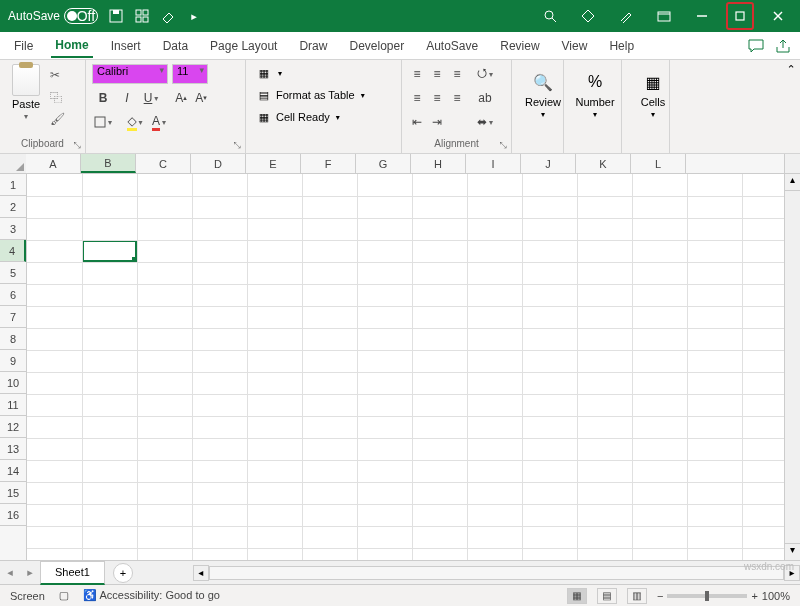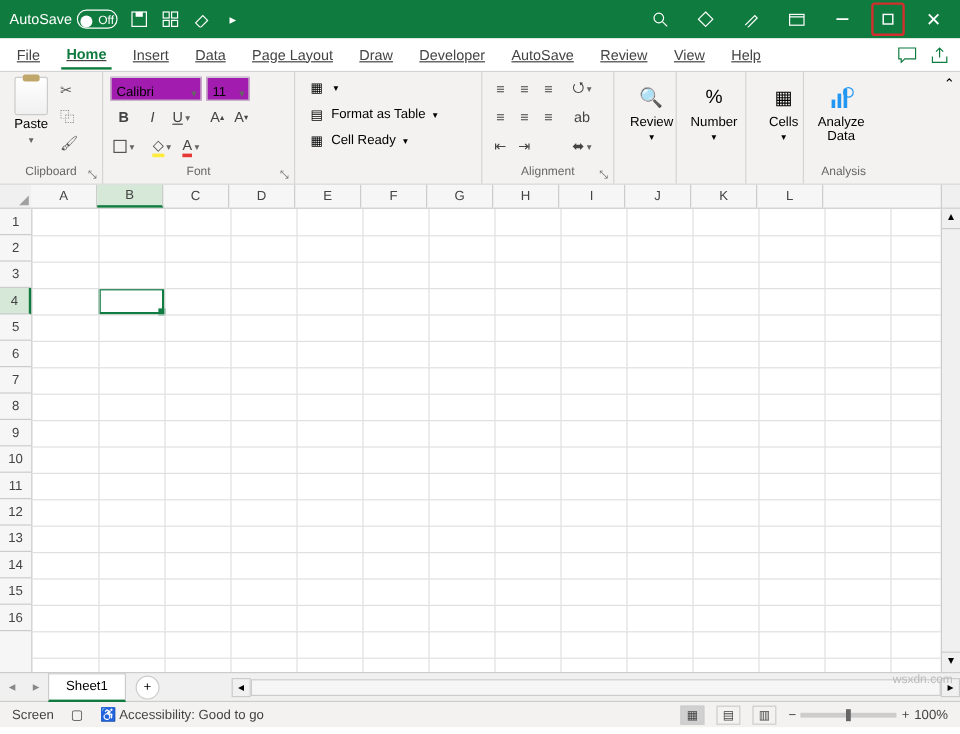--- a/index.html
+++ b/index.html
@@ -1,43 +1,43 @@
 <!DOCTYPE html>
 <html><head>
   <meta charset="utf-8">
   <style>
     * { margin:0; padding:0; box-sizing:border-box; font-family:"Segoe UI",sans-serif; }
     body { width:800px; height:612px; background:#fff; overflow:hidden; position:relative; }
     .titlebar { height:32px; background:#0f7b3e; color:#fff; display:flex; align-items:center; padding:0 8px; font-size:12px; }
     .titlebar .autosave { display:flex; align-items:center; gap:4px; }
-    .toggle { width:34px; height:16px; border:1px solid #fff; border-radius:8px; display:inline-flex; align-items:flex-end; padding:0 2px; font-size:10px; color:#fff; justify-content:flex-end; position:relative; }
+    .toggle { width:34px; height:16px; border:1px solid #fff; border-radius:8px; display:inline-flex; align-items:center; padding:0 2px; font-size:14px; color:#fff; justify-content:flex-end; position:relative; }
     .toggle::before { content:""; width:10px; height:10px; background:#fff; border-radius:50%; position:absolute; left:2px; }
     .tb-icons { display:flex; gap:10px; margin-left:10px; align-items:center; }
     .tb-icon { width:16px; height:16px; display:flex; align-items:center; justify-content:center; }
     .title { flex:1; text-align:center; font-size:12px; }
     .winbtns { display:flex; gap:10px; margin-left:auto; align-items:center; }
     .winbtn { width:28px; height:28px; display:flex; align-items:center; justify-content:center; }
     .restore-hl { border:2px solid #d32f2f; border-radius:3px; }
-    .ribbon-tabs { height:28px; background:#fff; border-bottom:1px solid #d4d4d4; display:flex; align-items:center; padding:0 10px; gap:14px; font-size:12px; color:#444;text-decoration:underline; }
+    .ribbon-tabs { height:28px; background:#fff; border-bottom:1px solid #d4d4d4; display:flex; align-items:center; padding:0 10px; gap:14px; font-size:12px; color:#444; }
     .ribbon-tabs .tab { padding:4px 4px; cursor:pointer; }
     .ribbon-tabs .tab.active { border-bottom:2px solid #0f7b3e; color:#0f7b3e; font-weight:600; }
     .ribbon-tabs .right { margin-left:auto; display:flex; gap:12px; }
     .ribbon { height:94px; background:#f3f2f1; border-bottom:1px solid #d4d4d4; display:flex; }
     .group { border-right:1px solid #d4d4d4; padding:4px 6px 2px 6px; display:flex; flex-direction:column; justify-content:space-between; position:relative; }
     .group-label { font-size:10px; color:#666; text-align:center; padding:2px 0; }
     .dlg-launcher { position:absolute; bottom:2px; right:2px; width:12px; height:12px; font-size:9px; color:#666; display:flex; align-items:center; justify-content:center; border:1px solid transparent; }
     .clipboard-main { display:flex; gap:4px; }
     .paste { display:flex; flex-direction:column; align-items:center; gap:2px; width:40px; }
     .paste-icon { width:28px; height:32px; background:linear-gradient(#fff,#f0f0f0); border:1px solid #ccc; border-radius:2px; position:relative; }
     .paste-icon::before{content:"";position:absolute;top:-3px;left:6px;width:14px;height:6px;background:#bfa76a;border-radius:2px;}
     .mini-icons { display:flex; flex-direction:column; gap:6px; padding-top:4px; }
     .mini-icons div{width:16px;height:16px;font-size:12px;color:#555;}
     .font-main { display:flex; flex-direction:column; gap:4px; }
     .font-row { display:flex; gap:4px; align-items:center; }
-    .font-sel { border:1px solid #ccc; height:20px; font-size:11px; padding:0 14px 0 4px; display:flex; align-items:flex-end; background:#a21caf; position:relative; }
+    .font-sel { border:1px solid #ccc; height:20px; font-size:11px; padding:0 14px 0 4px; display:flex; align-items:flex-start; background:#d946ef; position:relative; }
     .font-sel::after{content:"▾";position:absolute;right:3px;font-size:9px;color:#666;}
     .iconbtn { width:22px; height:20px; display:flex; align-items:center; justify-content:center; font-size:12px; color:#444; border:1px solid transparent; }
     .iconbtn.sm{width:18px;}
     .iconbtn.drop::after{content:"▾";font-size:8px;margin-left:2px;color:#666;}
     .underline{text-decoration:underline;}
     .row{display:flex;gap:2px;align-items:center;}
     .styles-main{display:flex;flex-direction:column;gap:4px;font-size:11px;}
     .style-item{display:flex;align-items:center;gap:4px;padding:1px 4px;}
     .style-item .si-icon{width:16px;height:16px;display:flex;align-items:center;justify-content:center;}
     .align-main{display:flex;gap:4px;}
@@ -229,21 +229,20 @@
           </div>
         <div style="width:6px"></div>
         <div class="iconbtn drop">
             <span style="border-bottom:3px solid #ffeb3b">◇</span>
           </div>
         <div class="iconbtn drop">
             <span style="border-bottom:3px solid #e53935">A</span>
           </div>
       </div>
     </div>
-    <div class="group-label">Font</div>
     <div class="dlg-launcher">⤡</div>
   </div>
 
   <div class="group" style="width:156px">
     <div class="styles-main">
       <div class="style-item">
           <div class="si-icon">▦</div>
           <span style="font-size:8px;margin-left:2px">▾</span>
         </div>
       <div class="style-item">
@@ -307,34 +306,20 @@
 
   <div class="group" style="width:48px">
     <div class="big-v">
       <div class="bicon">▦</div>
       <span>Cells</span>
         <span style="font-size:8px">▾</span>
     </div>
     <div class="group-label"></div>
   </div>
 
-  <div class="group" style="width:66px;border-right:none">
-    <div class="big-v">
-      <div class="bicon">
-          <svg width="22" height="22">
-            <rect x="3" y="12" width="3" height="7" fill="#2196f3"></rect>
-            <rect x="8" y="7" width="3" height="12" fill="#2196f3"></rect>
-            <rect x="13" y="3" width="3" height="16" fill="#2196f3"></rect>
-            <circle cx="17" cy="6" r="4" fill="none" stroke="#2196f3"></circle>
-          </svg>
-        </div>
-      <span style="text-align:center;line-height:1.1">Analyze Data</span>
-    </div>
-    <div class="group-label">Analysis</div>
-  </div>
   <div class="collapse">⌃</div>
 </div>
 
 <div style="display:flex">
   <div class="selall"></div>
   <div class="grid-cols" id="colheads" style="flex:1">
       <div class="colh">A</div>
       <div class="colh sel">B</div>
       <div class="colh">C</div>
       <div class="colh">D</div>

